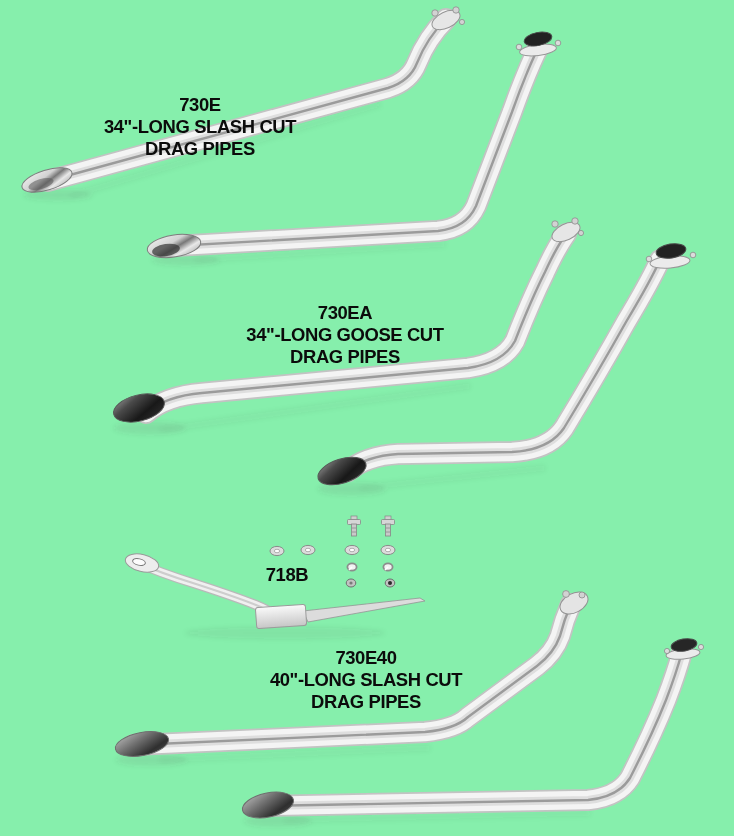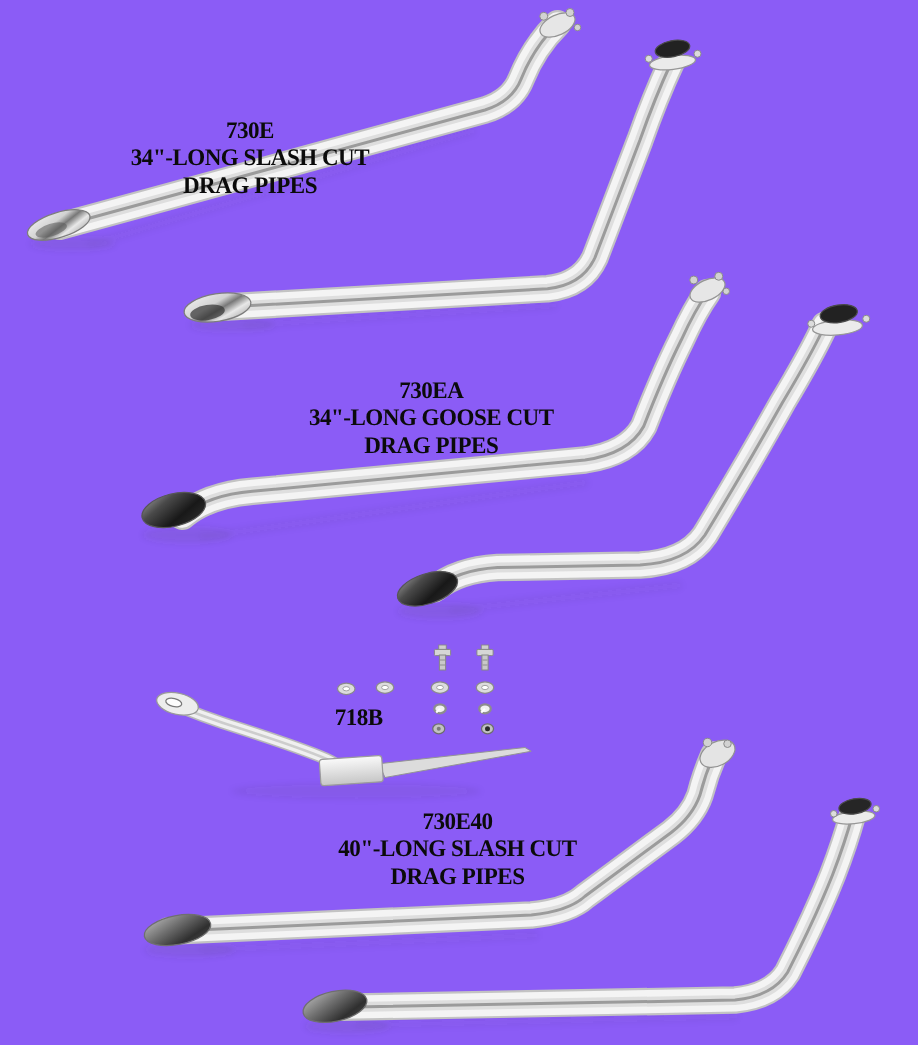--- a/index.html
+++ b/index.html
@@ -1,17 +1,17 @@
 <!DOCTYPE html>
 <html><head>
 <meta charset="utf-8">
 <style>
   html,body{margin:0;padding:0;background:#ffffff;}
-  .canvas{position:relative;width:734px;height:836px;background:#8b5cf6;overflow:hidden;
-          font-family:Liberation Serif, serif;}
+  .canvas{position:relative;width:734px;height:836px;background:#86efac;overflow:hidden;
+          font-family:Liberation Sans, sans-serif;}
   .artwork{position:absolute;left:0;top:0;width:734px;height:836px;}
   .label{position:absolute;text-align:center;font-weight:700;color:#0b0b0b;
          font-size:19px;line-height:22px;letter-spacing:-0.4px;transform:scaleX(0.97);
          transform-origin:center;white-space:nowrap;}
   .label div{white-space:nowrap;}
   .label-730e  {left:60px;  top:94px;  width:280px;}
   .label-730ea {left:205px; top:302px; width:280px;}
   .label-718b  {left:237px; top:564px; width:100px;}
   .label-730e40{left:226px; top:647px; width:280px;}
 

